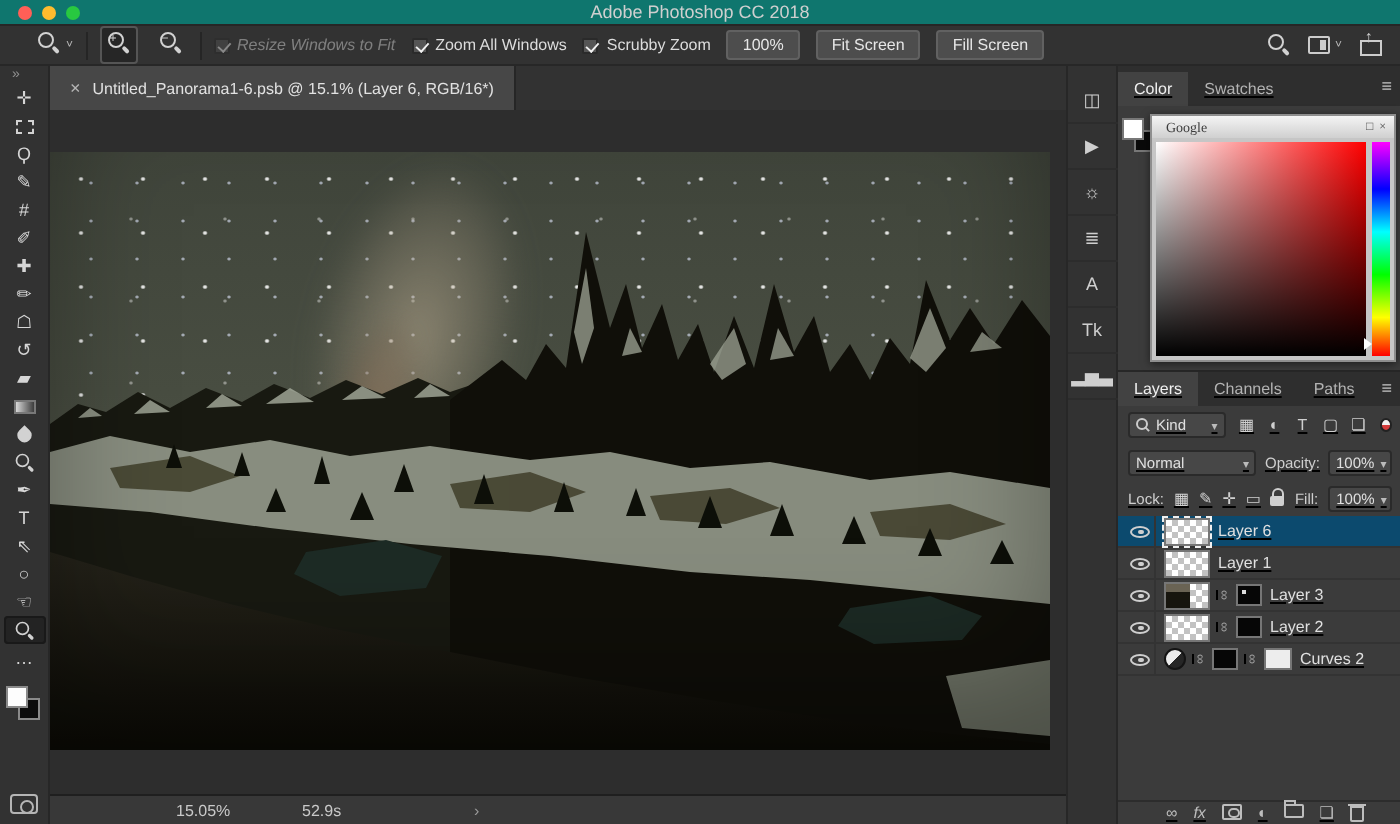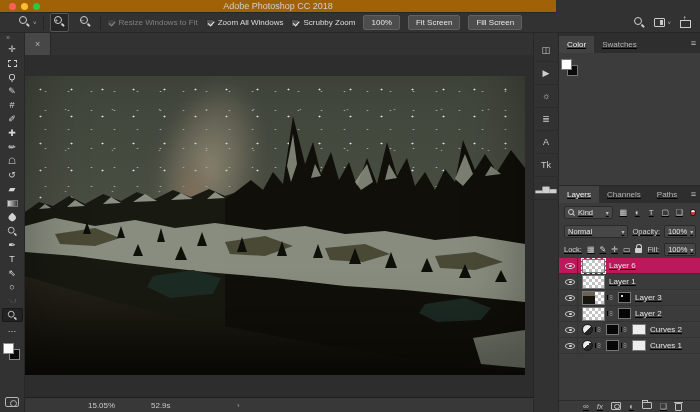--- a/index.html
+++ b/index.html
@@ -1,20 +1,20 @@
 <!DOCTYPE html>
 <html><head>
 <meta charset="utf-8">
 <style>
   * { margin:0; padding:0; box-sizing:border-box; }
   html,body { width:700px; height:412px; overflow:hidden; background:#323232;
     font-family:"Liberation Sans", sans-serif; -webkit-font-smoothing:antialiased; }
 
   
-  .titlebar { position:absolute; left:0; top:0; width:556px; height:13px; background:#a16207;
+  .titlebar { position:absolute; left:0; top:0; width:700px; height:13px; background:#0f766e;
     border-bottom:1px solid #262626; }
   .tl { position:absolute; top:3px; width:7px; height:7px; border-radius:50%; }
   .title-text { position:absolute; left:0; right:0; top:0; text-align:center; font-size:9px;
     line-height:13px; color:#cfcfcf; }
 
   
   .optionsbar { position:absolute; left:0; top:13px; width:700px; height:20px; background:#323232;
     border-bottom:1px solid #272727; display:flex; align-items:center; font-size:8px; color:#dcdcdc; }
   .optionsbar > * { flex:none; }
   .opt-gap { width:8px; } .opt-sep { width:1px; height:14px; background:#252525; margin:0 6px; }
@@ -26,21 +26,21 @@
   .i-mag i { position:absolute; left:1.2px; top:0.8px; font-style:normal; font-size:6px;
     line-height:6px; color:#d2d2d2; }
   .pressed { background:#262626; border:1px solid #555; border-radius:2px; padding:2px 3px; }
   .flat { padding:2px 3px; }
   .chev { font-size:6px; color:#bbb; }
   .cb { width:8px; height:8px; background:#555; border:1px solid #2a2a2a; border-radius:1px;
     position:relative; display:inline-block; margin-right:4px; }
   .cb.checked::after { content:""; position:absolute; left:1px; top:1.2px; width:5px; height:2.5px;
     border-left:1.4px solid #f0f0f0; border-bottom:1.4px solid #f0f0f0; transform:rotate(-48deg); }
   .cb-group { display:flex; align-items:center; }
-  .disabled { opacity:.45; }
+  .disabled { opacity:.45;font-style:italic; }
   .btn { background:#4d4d4d; border:1px solid #616161; border-radius:2px; padding:2px 7px;
     font-size:8px; color:#e6e6e6; margin-left:8px; }
   .opt-right { margin-left:auto; display:flex; align-items:center; gap:9px; padding-right:10px; }
   .i-workspace { width:11px; height:9px; border:1px solid #ccc; border-radius:1px; position:relative;
     display:inline-block; }
   .i-workspace::before { content:""; position:absolute; top:1px; right:1px; width:3px; height:5px; background:#ccc; }
   .i-share { width:10px; height:11px; position:relative; display:inline-block; }
   .i-share::before { content:""; position:absolute; bottom:0; left:0; width:9px; height:6px; border:1px solid #ccc; }
   .i-share::after { content:"↑"; position:absolute; top:-3px; left:2.4px; font-size:8px; color:#ccc; line-height:9px; }
 
@@ -151,21 +151,21 @@
   .lockrow .licon { font-size:8px; color:#d0d0d0; }
   .i-padlock { width:7px; height:5px; background:#cfcfcf; border-radius:1px; position:relative;
     display:inline-block; margin-top:3px; }
   .i-padlock::before { content:""; position:absolute; top:-4px; left:1px; width:4px; height:4px;
     border:1px solid #cfcfcf; border-bottom:none; border-radius:3px 3px 0 0; }
   .lockrow .filllab { margin-left:auto; }
 
   .layerlist { flex:1; overflow:hidden; }
   .lrow { height:16px; display:flex; align-items:center; gap:4px; padding-left:4px; font-size:8px;
     color:#e0e0e0; border-bottom:1px solid #333; }
-  .lrow.selected { background:#be185d; }
+  .lrow.selected { background:#0c4a6e; }
   .eyecell { width:15px; display:flex; justify-content:center; border-right:1px solid #333;
     align-self:stretch; align-items:center; }
   .eye { width:10px; height:6px; border:1px solid #cfcfcf; border-radius:50%; position:relative;
     display:inline-block; }
   .eye::after { content:""; position:absolute; top:1px; left:3px; width:2.5px; height:2.5px;
     background:#cfcfcf; border-radius:50%; }
   .thumb { width:23px; height:14px; border:1px solid #767676; flex:none; }
   .checker { background-color:#fff;
     background-image:linear-gradient(45deg,#c2c2c2 25%,transparent 25%,transparent 75%,#c2c2c2 75%),
       linear-gradient(45deg,#c2c2c2 25%,transparent 25%,transparent 75%,#c2c2c2 75%);
@@ -241,20 +241,21 @@
       <span class="i-workspace"></span>
       <span class="chev">˅</span>
     </span>
     <span class="i-share"></span>
   </div>
 </div>
 
 <div class="tabbar">
   <div class="doctab">
     <span class="close">×</span>
+    <span>Untitled_Panorama1-6.psb @ 15.1% (Layer 6, RGB/16*)</span>
   </div>
 </div>
 
 <div class="toolbar">
   <span class="collapse">»</span>
   <div style="display:flex;flex-direction:column;align-items:center">
 
   <span class="tool">✛</span>
       <span class="tool">
         <span class="i-box"></span>
@@ -376,20 +377,34 @@
   <div class="panels">
 
     <div class="colorpanel">
       <div class="paneltabs">
         <span class="ptab active">Color</span>
         <span class="ptab">Swatches</span>
         <span class="pmenu">≡</span>
       </div>
       <span class="mini-fg"></span>
       <span class="mini-bg"></span>
+      <div class="googlewin">
+        <div class="gtitle">
+          <span>Google</span>
+          <span class="gbtns">
+            <span>□</span>
+            <span>×</span>
+          </span>
+        </div>
+        <div class="gbody">
+          <div class="sbsquare"></div>
+          <div class="huestrip"></div>
+        </div>
+        <span class="huept"></span>
+      </div>
     </div>
 
     <div class="layerspanel">
       <div class="paneltabs" style="height:17px">
         <span class="ptab active">Layers</span>
         <span class="ptab">Channels</span>
         <span class="ptab">Paths</span>
         <span class="pmenu" style="top:3px">≡</span>
       </div>
       <div class="filterrow">
@@ -473,31 +488,20 @@
           <span class="eyecell">
               <span class="eye"></span>
             </span>
           <span class="curveadj"></span>
           <span class="chain">∞</span>
           <span class="tmask"></span>
           <span class="chain">∞</span>
           <span class="twhite"></span>
           <span>Curves 2</span>
         </div>
-        <div class="lrow">
-          <span class="eyecell">
-              <span class="eye"></span>
-            </span>
-          <span class="curveadj"></span>
-          <span class="chain">∞</span>
-          <span class="tmask"></span>
-          <span class="chain">∞</span>
-          <span class="twhite"></span>
-          <span>Curves 1</span>
-        </div>
       </div>
 
       <div class="actionbar">
 
       <span>∞</span>
           <span class="fx">fx</span>
           <span><span class="i-addmask"></span></span>
           <span>◐</span>
           <span><span class="i-folder"></span></span>
           <span>❏</span>

